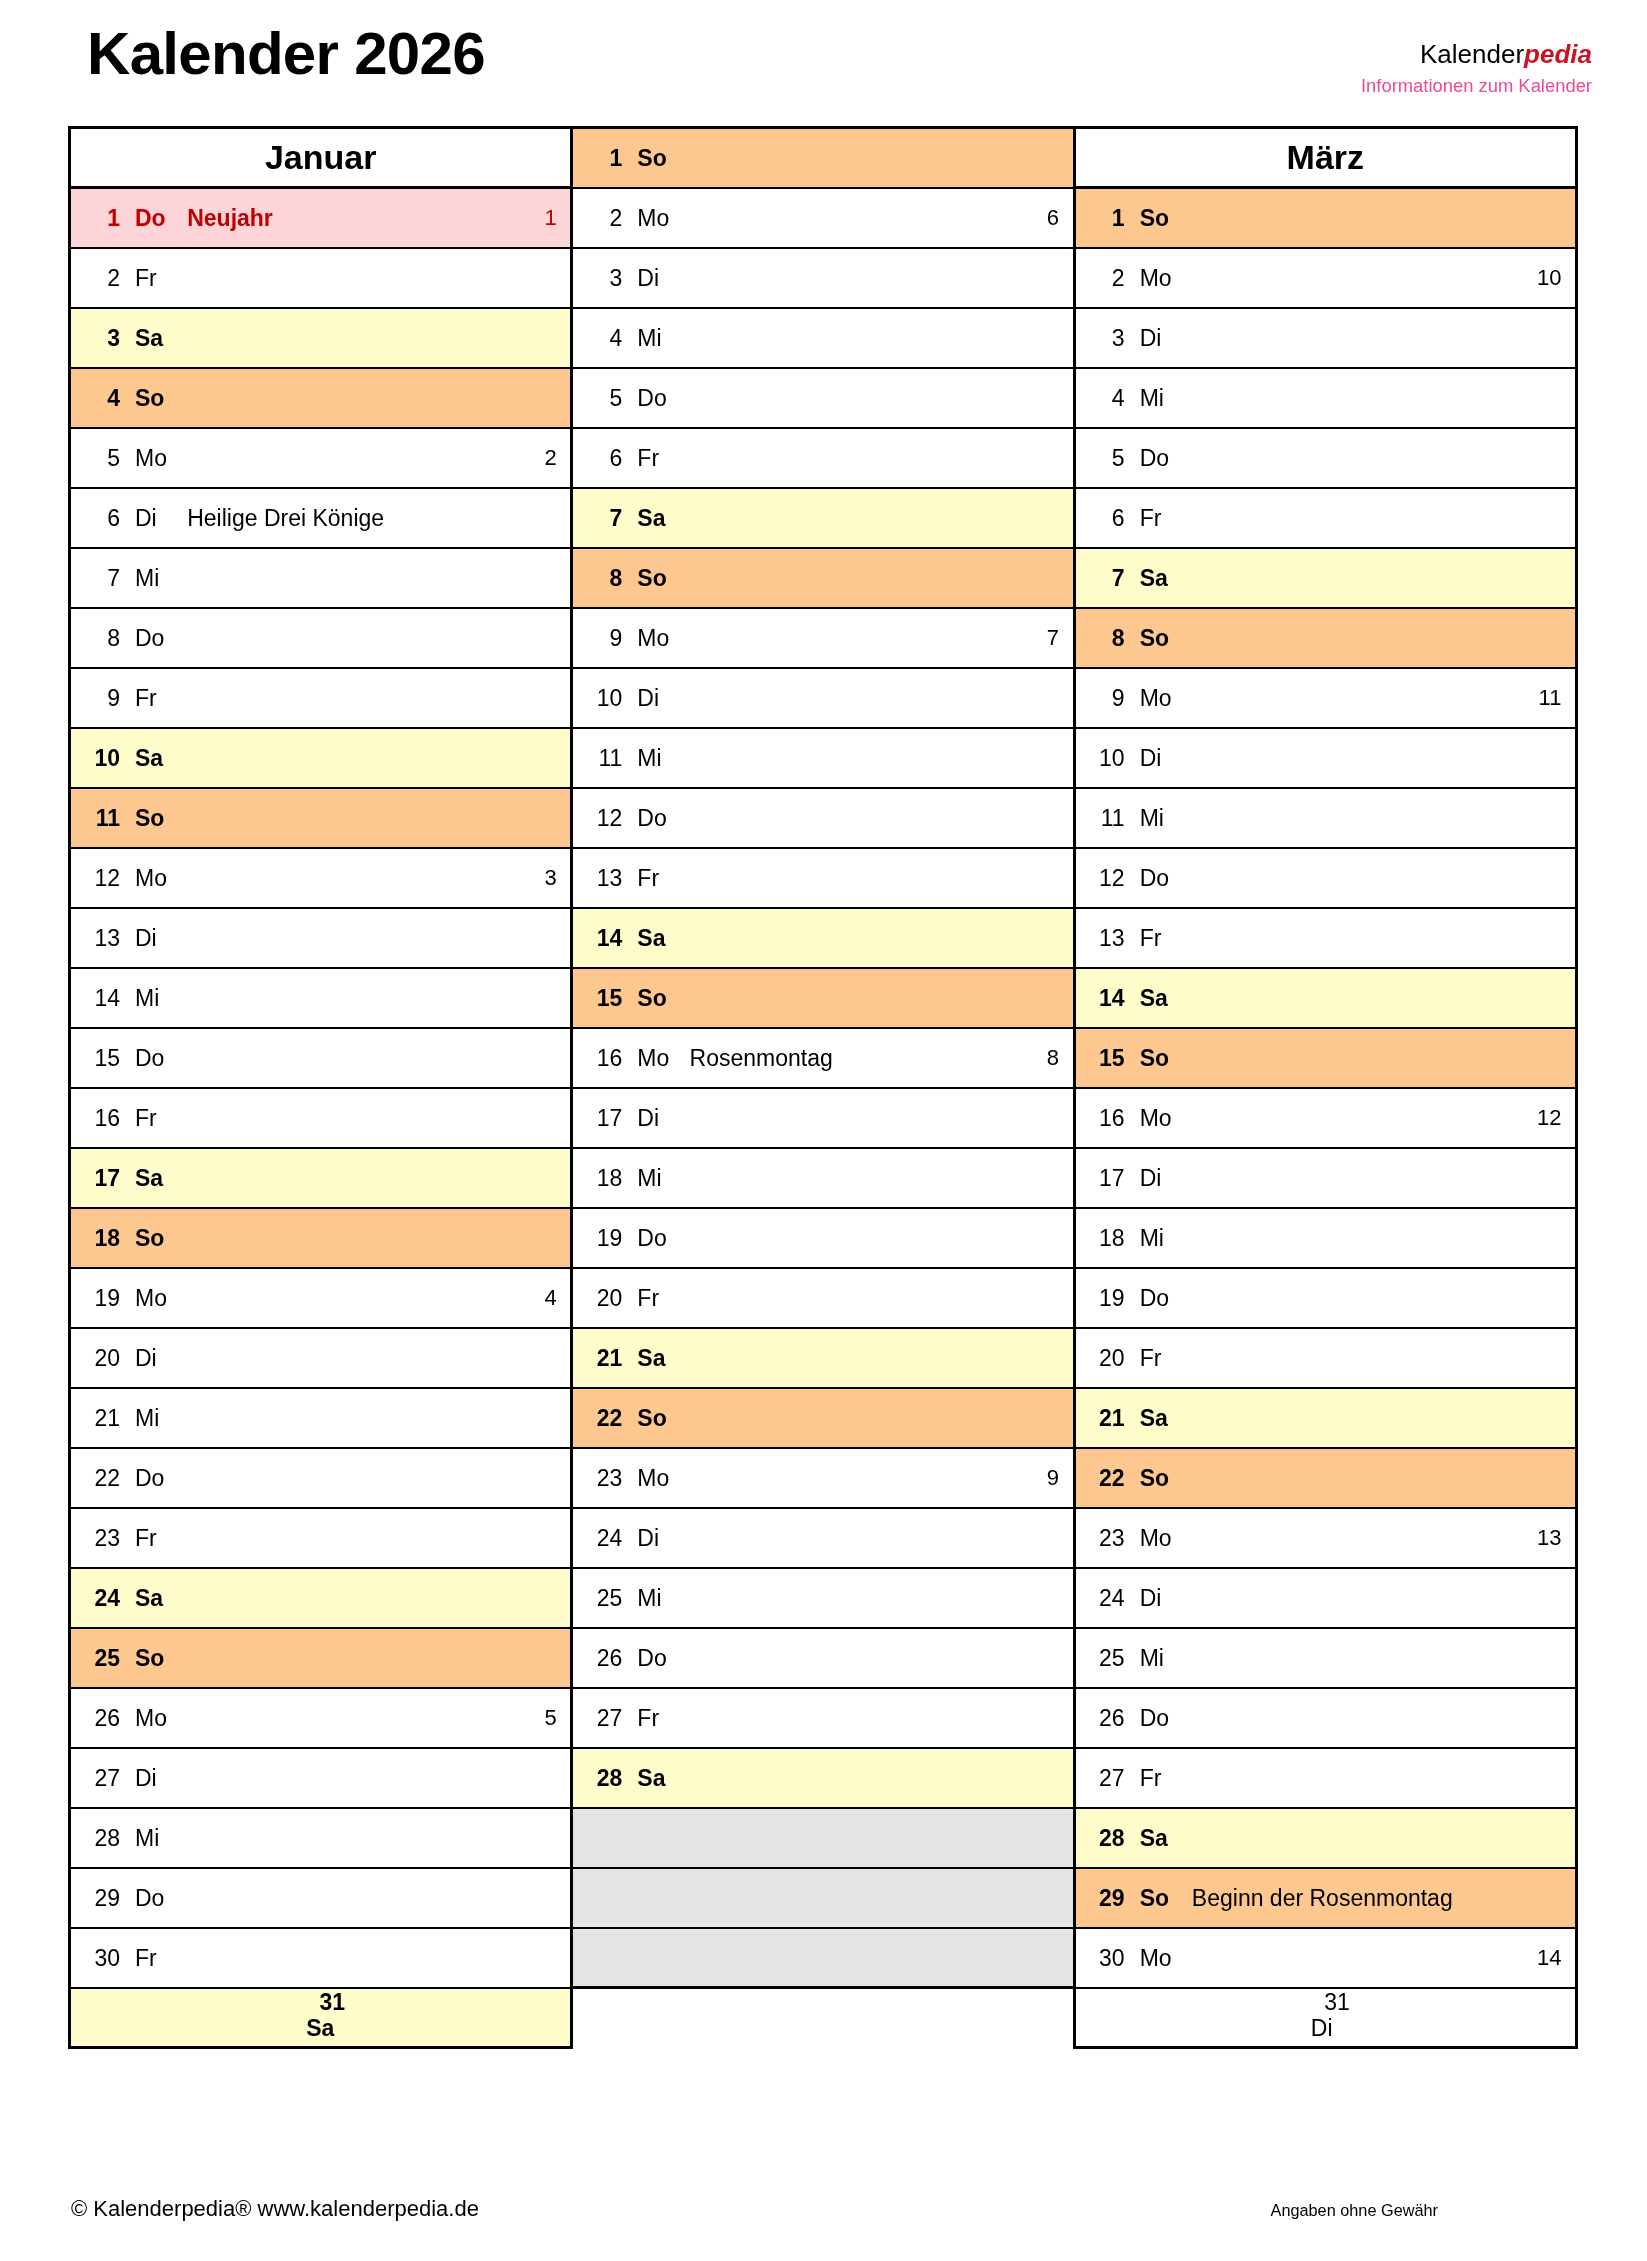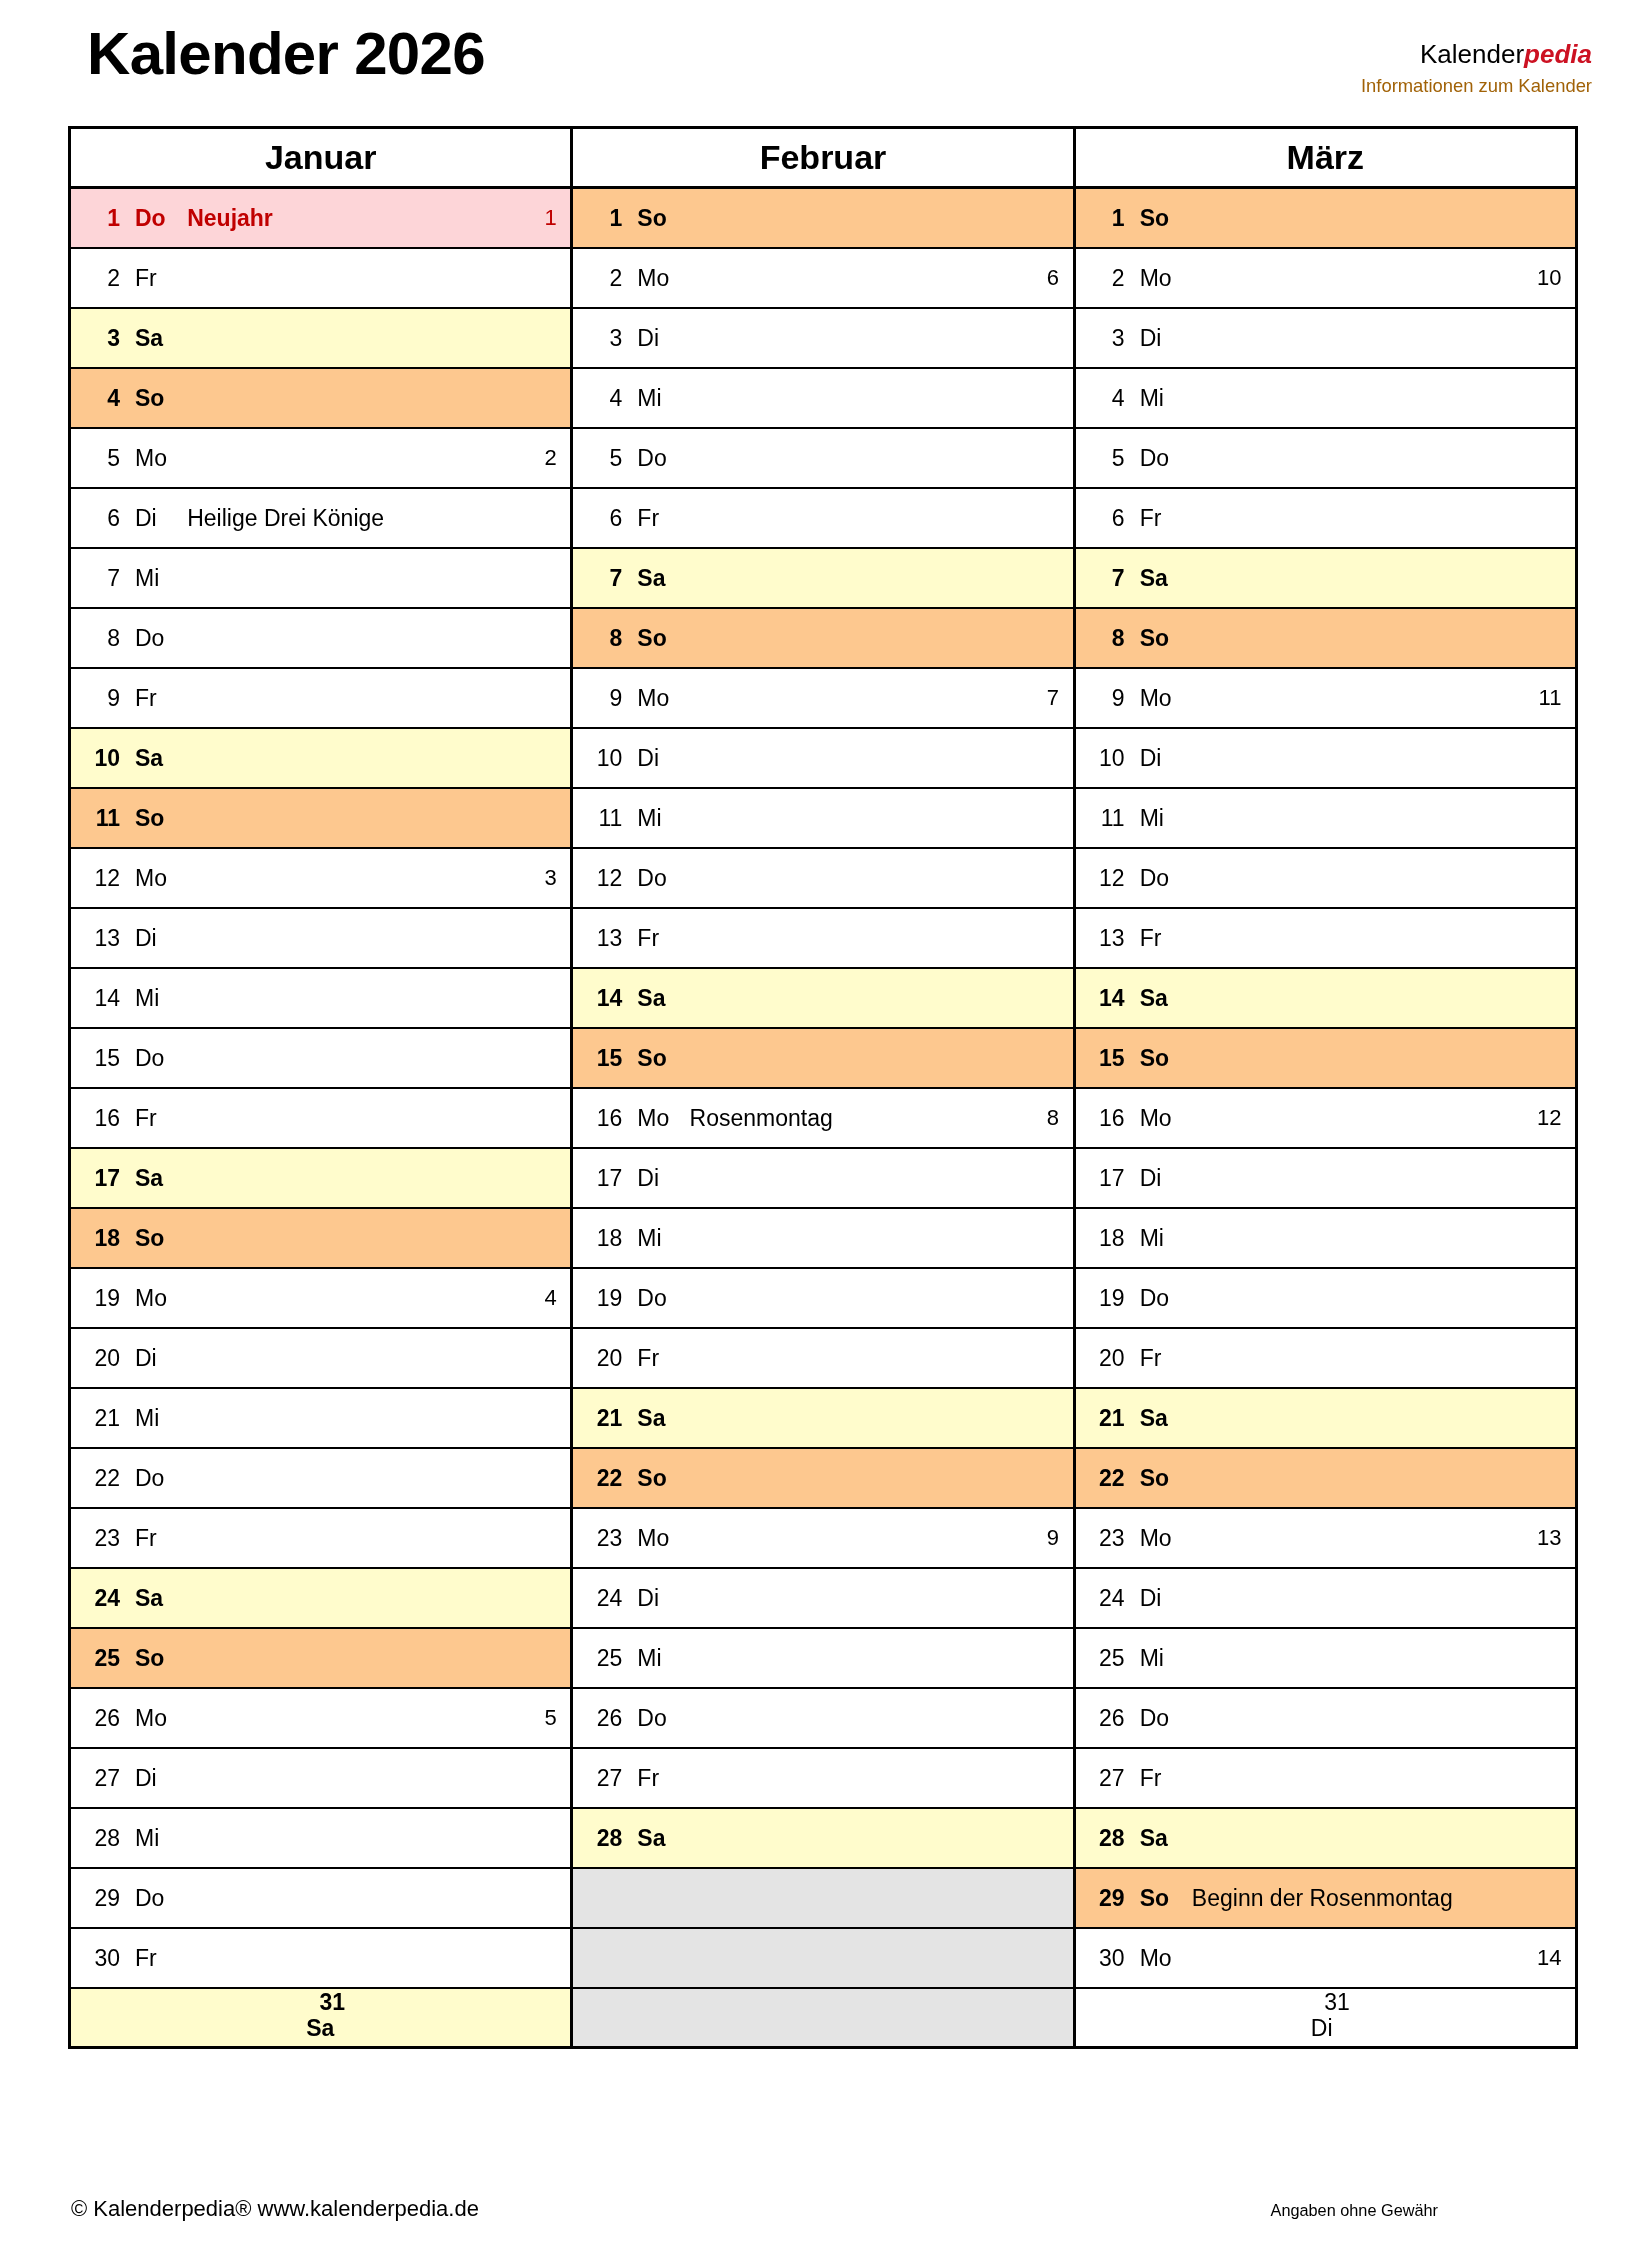--- a/index.html
+++ b/index.html
@@ -42,21 +42,21 @@
   #brand-line1 {
     font-size: 26px;
     line-height: 38px;
     white-space: nowrap;
   }
   #brand-line1 .brand-a { color: #000000; font-weight: normal; }
   #brand-line1 .brand-b { color: #cc1122; font-weight: bold; font-style: italic; }
   #brand-line2 {
     font-size: 18.4px;
     line-height: 23px;
-    color: #a16207;
+    color: #ec4899;
     white-space: nowrap;
     margin-top: 1.4px;
   }
 
   
   #calendar {
     position: absolute;
     left: 68px;
     top: 126px;
     width: 1510px;
@@ -364,23 +364,20 @@
           <span class="d-wk"></span>
         </div>
         <div class="day-row t-sat last">
           <span class="d-num">31</span>
           <span class="d-dow">Sa</span>
           <span class="d-note"></span>
           <span class="d-wk"></span>
         </div>
       </div>
       <div class="month-col">
-        <div class="month-head">
-          <span class="mname">Februar</span>
-        </div>
         <div class="day-row t-sun">
           <span class="d-num">1</span>
           <span class="d-dow">So</span>
           <span class="d-note"></span>
           <span class="d-wk"></span>
         </div>
         <div class="day-row ">
           <span class="d-num">2</span>
           <span class="d-dow">Mo</span>
           <span class="d-note"></span>

